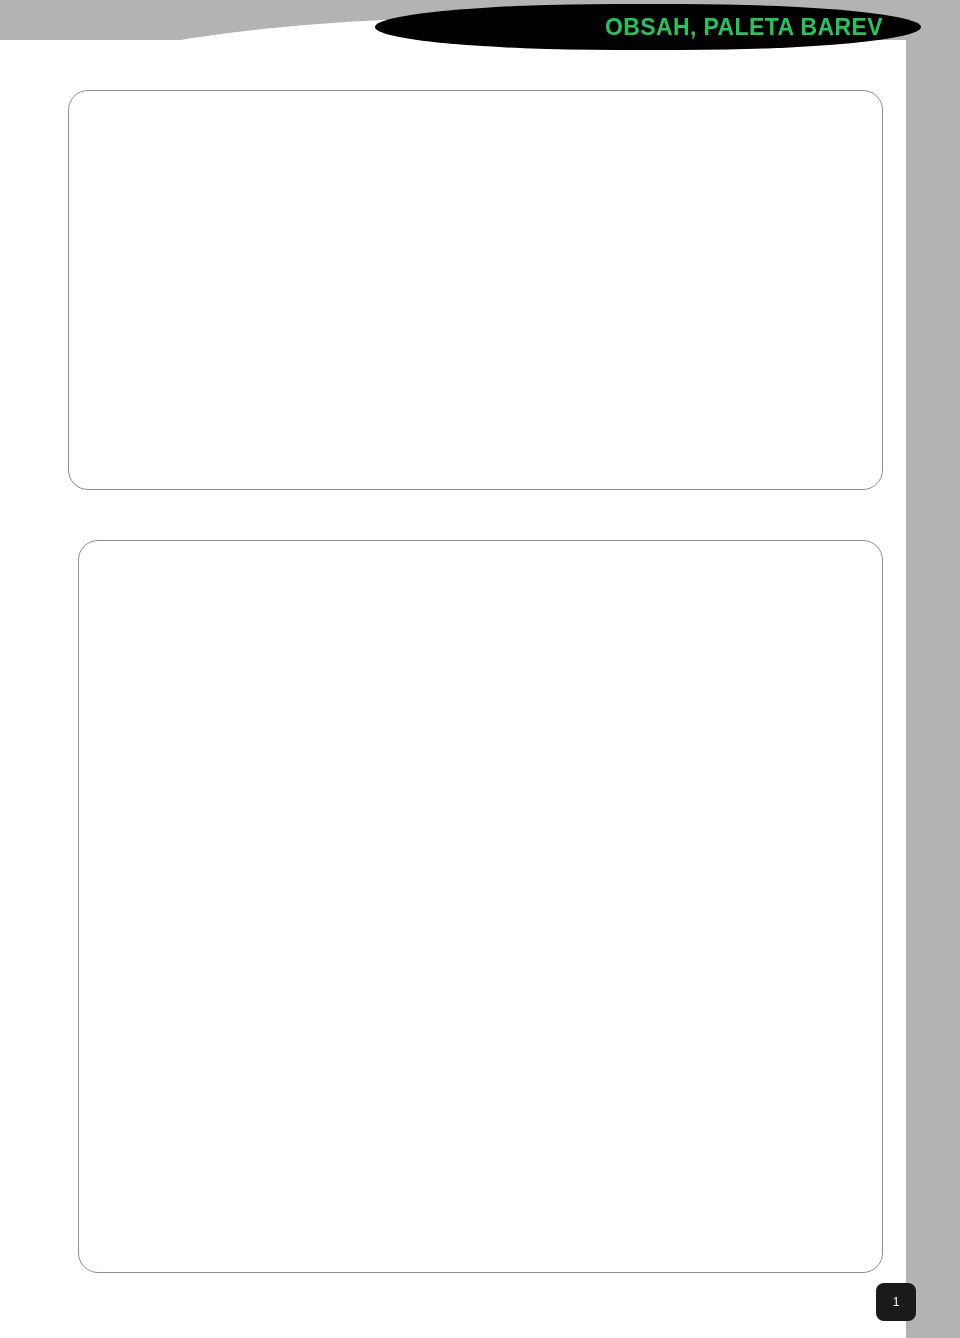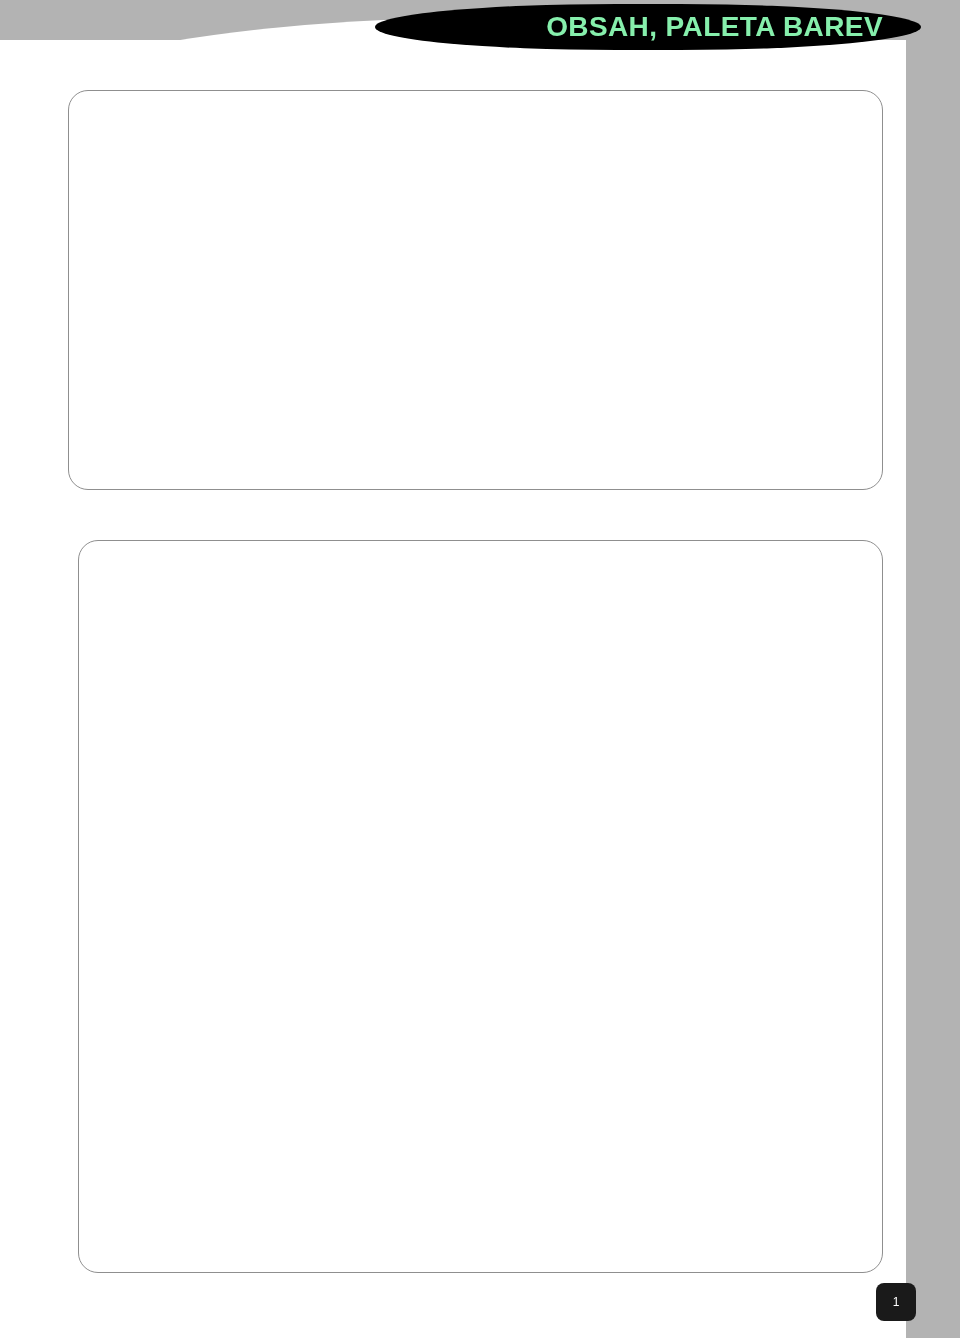--- a/index.html
+++ b/index.html
@@ -35,22 +35,22 @@
 
   
   .header-band{
     position:absolute;left:375px;top:4px;width:546px;height:46px;
     background:#000000;
     border-radius:50%/26px;
     display:flex;align-items:center;justify-content:flex-end;
     z-index:6;
   }
   .header-title{
-    color:#86efac;
-    font-size:28px;font-weight:bold;
+    color:#22c55e;
+    font-size:23px;font-weight:bold;
     letter-spacing:.4px;
     padding-right:38px;
     white-space:nowrap;
   }
 
   
   .box{
     position:absolute;
     background:#ffffff;
     border:1px solid #8f8f8f;

